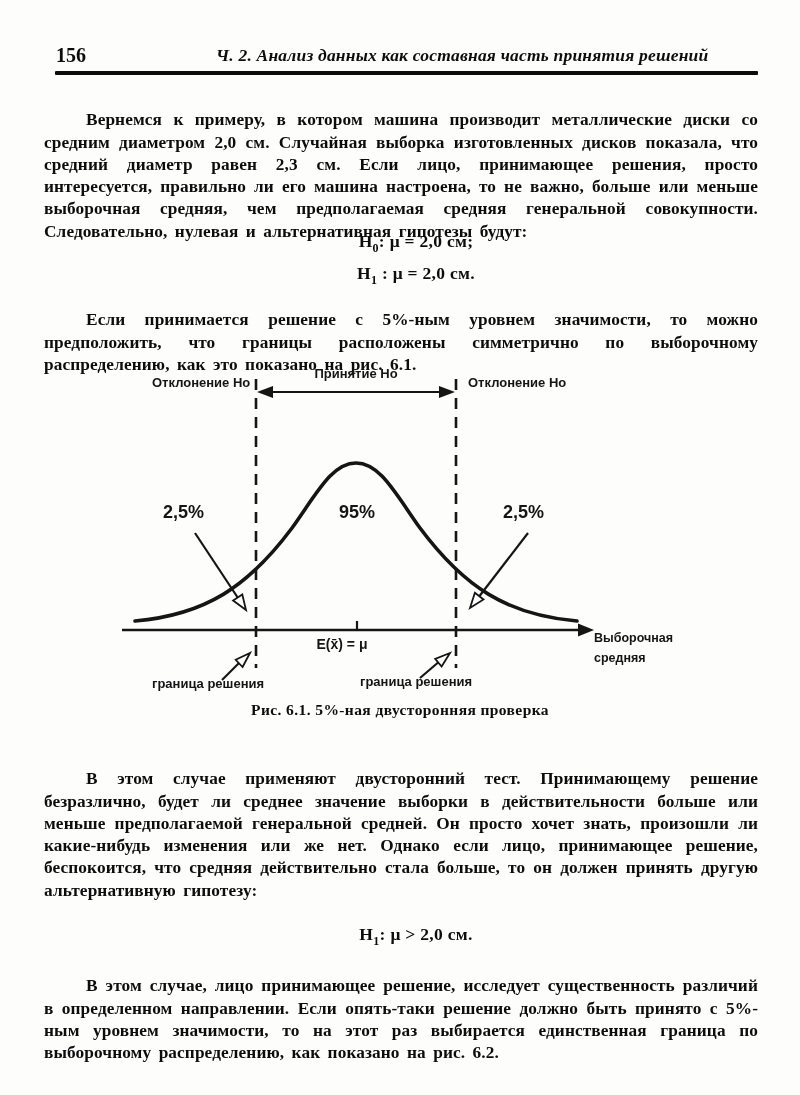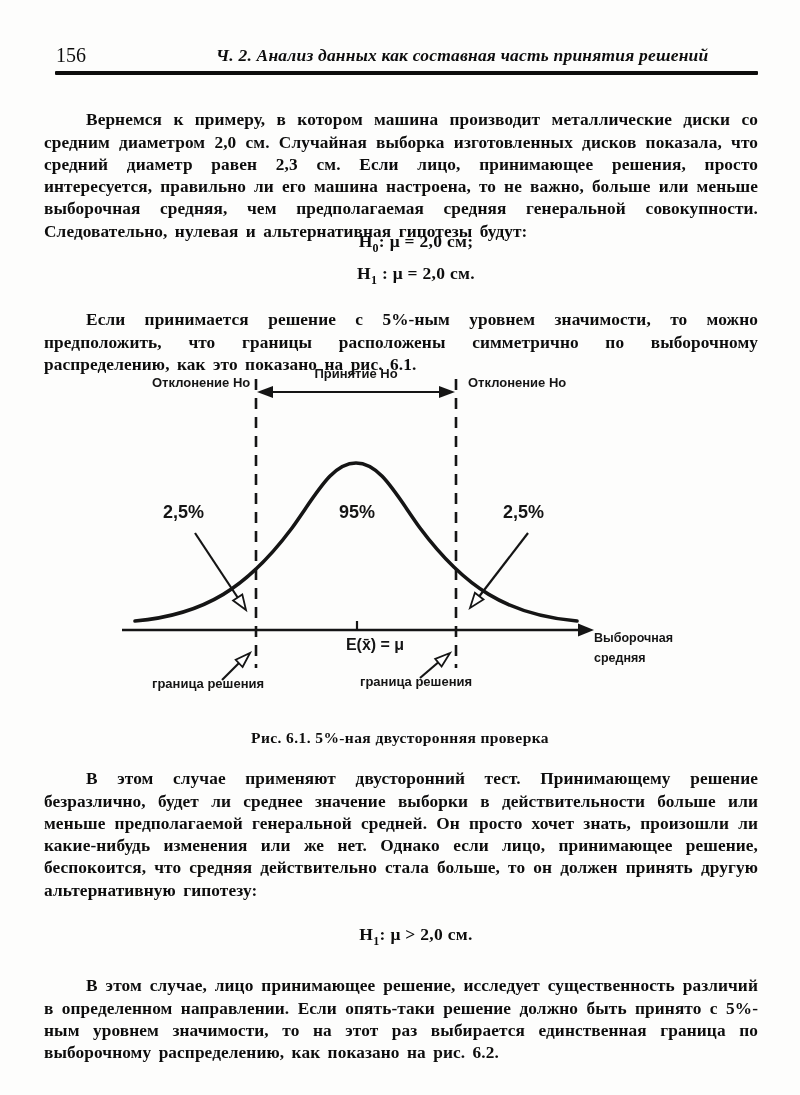--- a/index.html
+++ b/index.html
@@ -7,21 +7,21 @@
     position:relative;
     width:800px;height:1095px;
     background:#fdfdfc;
     color:#0d0d0d;
     font-family:"Liberation Serif","DejaVu Serif",serif;
     overflow:hidden;
   }
   .abs{position:absolute;}
   .pageno{
     left:56px;top:44px;
-    font-size:20px;font-weight:normal;
+    font-size:20px;font-weight:bold;
   }
   .header-title{
     left:216px;top:45px;
     font-size:17.5px;font-weight:bold;font-style:italic;
     letter-spacing:0.2px;
   }
   .header-rule{
     left:55px;top:71px;width:703px;height:4px;
     background:#0d0d0d;border-radius:1px;
   }
@@ -56,27 +56,27 @@
     font-weight:bold;font-size:13px;color:#151515;
     white-space:nowrap;
   }
   .lbl-accept{left:256px;top:1px;width:200px;text-align:center;}
   .lbl-rej-left{left:152px;top:10px;}
   .lbl-rej-right{left:468px;top:10px;}
   .lbl-pct{font-size:18px;}
   .lbl-tail-left{left:163px;top:137px;}
   .lbl-center{left:331px;top:137px;width:52px;text-align:center;}
   .lbl-tail-right{left:503px;top:137px;}
-  .lbl-mean{left:323px;top:271px;width:104px;text-align:center;font-size:16px;}
+  .lbl-mean{left:290px;top:271px;width:104px;text-align:center;font-size:14px;}
   .lbl-axis{left:594px;top:263px;font-size:12.5px;line-height:20px;white-space:normal;width:90px;}
   .lbl-bnd-left{left:152px;top:311px;}
   .lbl-bnd-right{left:360px;top:309px;}
   .caption{
     left:0;top:701px;width:800px;text-align:center;
-    font-size:15.5px;font-weight:bold;letter-spacing:0.4px;margin-top:28px;
+    font-size:15.5px;font-weight:bold;letter-spacing:0.4px;
   }
 </style>
 </head>
 <body>
 
 <div class="page">
 
   <div class="abs pageno">156</div>
   <div class="abs header-title">Ч. 2. Анализ данных как составная часть принятия решений</div>
   <div class="abs header-rule"></div>

